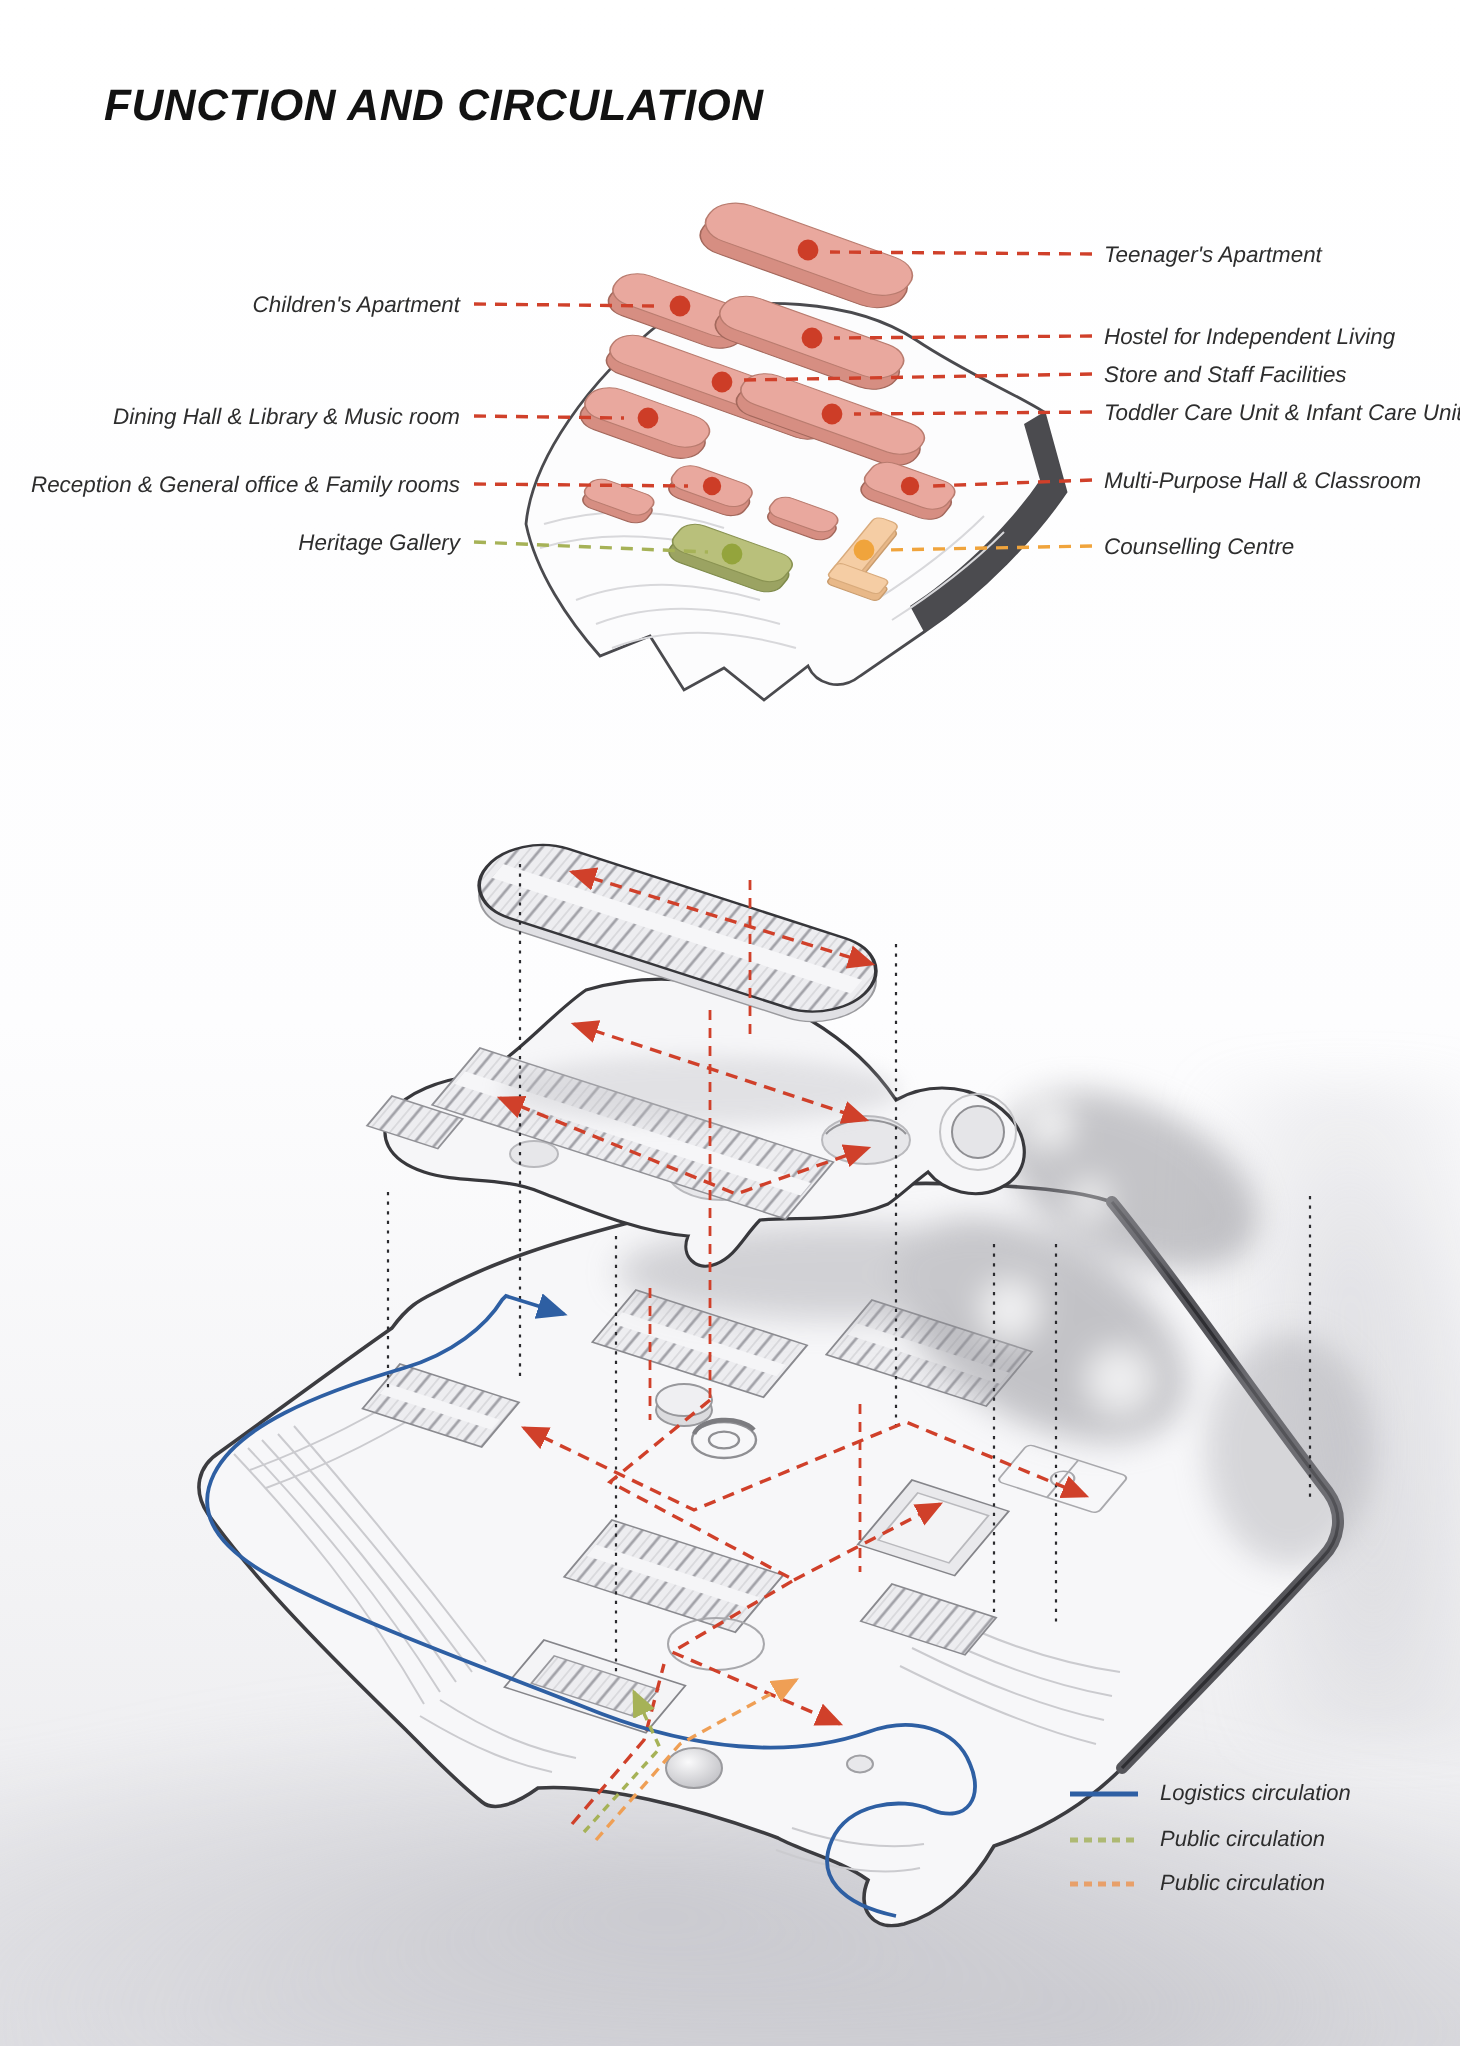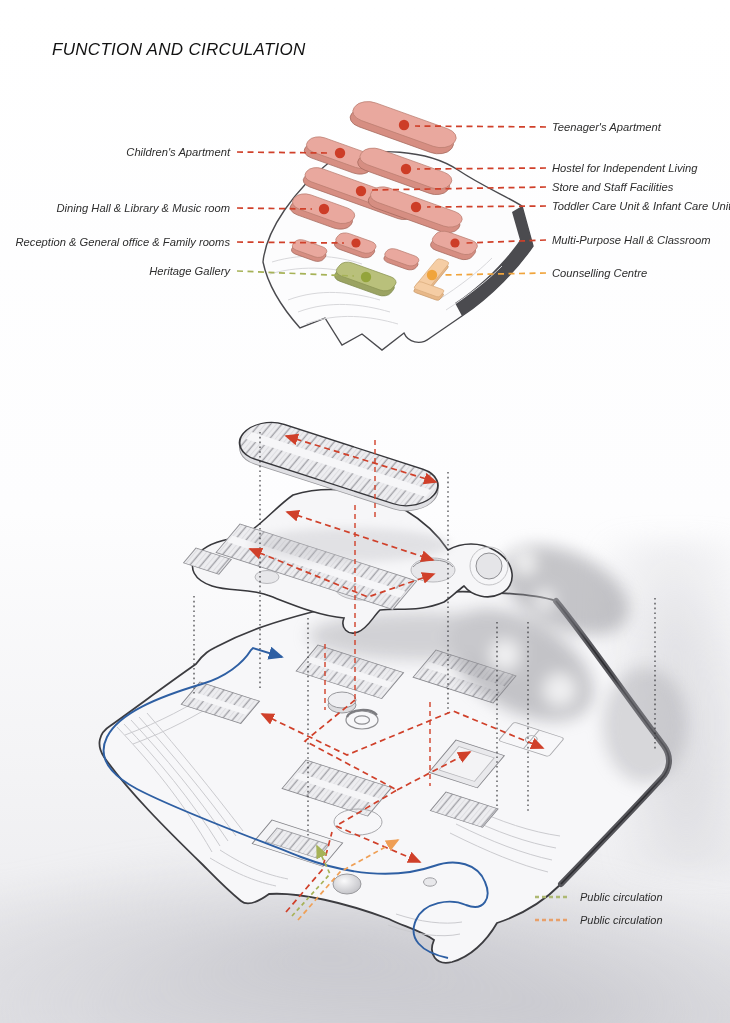--- a/index.html
+++ b/index.html
@@ -13,21 +13,21 @@
     background:
       radial-gradient(ellipse at 45% 45%,rgba(185,185,192,.55),rgba(185,185,192,0) 62%),
       radial-gradient(ellipse at 72% 75%,rgba(172,172,180,.45),rgba(172,172,180,0) 55%),
       radial-gradient(ellipse at 18% 80%,rgba(198,198,205,.40),rgba(198,198,205,0) 60%);}
   .cloud-b{left:596px;top:540px;width:170px;height:330px;
     background:
       radial-gradient(ellipse at 45% 30%,rgba(195,195,202,.35),rgba(195,195,202,0) 65%),
       radial-gradient(ellipse at 55% 75%,rgba(185,185,192,.30),rgba(185,185,192,0) 60%);}
   .page-title{
     position:absolute;left:52px;top:40px;margin:0;
-    font-style:italic;font-weight:400;font-size:17px;letter-spacing:.3px;color:#121212;
+    font-style:italic;font-weight:700;font-size:22px;letter-spacing:.3px;color:#121212;
   }
   svg{position:absolute;left:0;top:0;}
   .lbl{font:italic 11.2px "Liberation Sans",sans-serif;fill:#2d2d2d;}
   .leader{stroke-width:1.7;stroke-dasharray:6 4.5;fill:none;}
   .legend{position:absolute;left:534px;top:886px;}
   .legend-row{display:flex;align-items:center;height:22.5px;}
   .legend-row svg{position:static;display:block;margin-right:10px;}
   .legend-label{font-style:italic;font-size:11px;color:#2d2d2d;white-space:nowrap;}
 </style>
 </head>
@@ -357,20 +357,26 @@
                C109,774 97,757 107,737 C119,713 158,697 202,684
                C226,677 243,663 251,650 L253,648 L282,657" fill="none" stroke="#2e5fa3" stroke-width="1.9" marker-end="url(#mB)"></path>
       <path d="M292,916 L330,874 L317,846" fill="none" stroke="#a6b257" stroke-width="1.7" stroke-dasharray="4 3.2" marker-end="url(#mG)"></path>
       <path d="M298,920 L340,872 L398,840" fill="none" stroke="#ef9f55" stroke-width="1.7" stroke-dasharray="5 3.5" marker-end="url(#mO)"></path>
     </g>
   </svg>
 
   <div class="legend">
     <div class="legend-row">
       <svg width="36" height="8">
+        <line x1="1" y1="4" x2="35" y2="4" stroke-width="2.4" stroke="#2e5fa3"></line>
+      </svg>
+      <span class="legend-label">Logistics circulation</span>
+    </div>
+    <div class="legend-row">
+      <svg width="36" height="8">
         <line x1="1" y1="4" x2="35" y2="4" stroke-width="2.4" stroke-dasharray="4 3" stroke="#aeb973"></line>
       </svg>
       <span class="legend-label">Public circulation</span>
     </div>
     <div class="legend-row">
       <svg width="36" height="8">
         <line x1="1" y1="4" x2="35" y2="4" stroke-width="2.4" stroke-dasharray="4 3" stroke="#e8a06a"></line>
       </svg>
       <span class="legend-label">Public circulation</span>
     </div>

